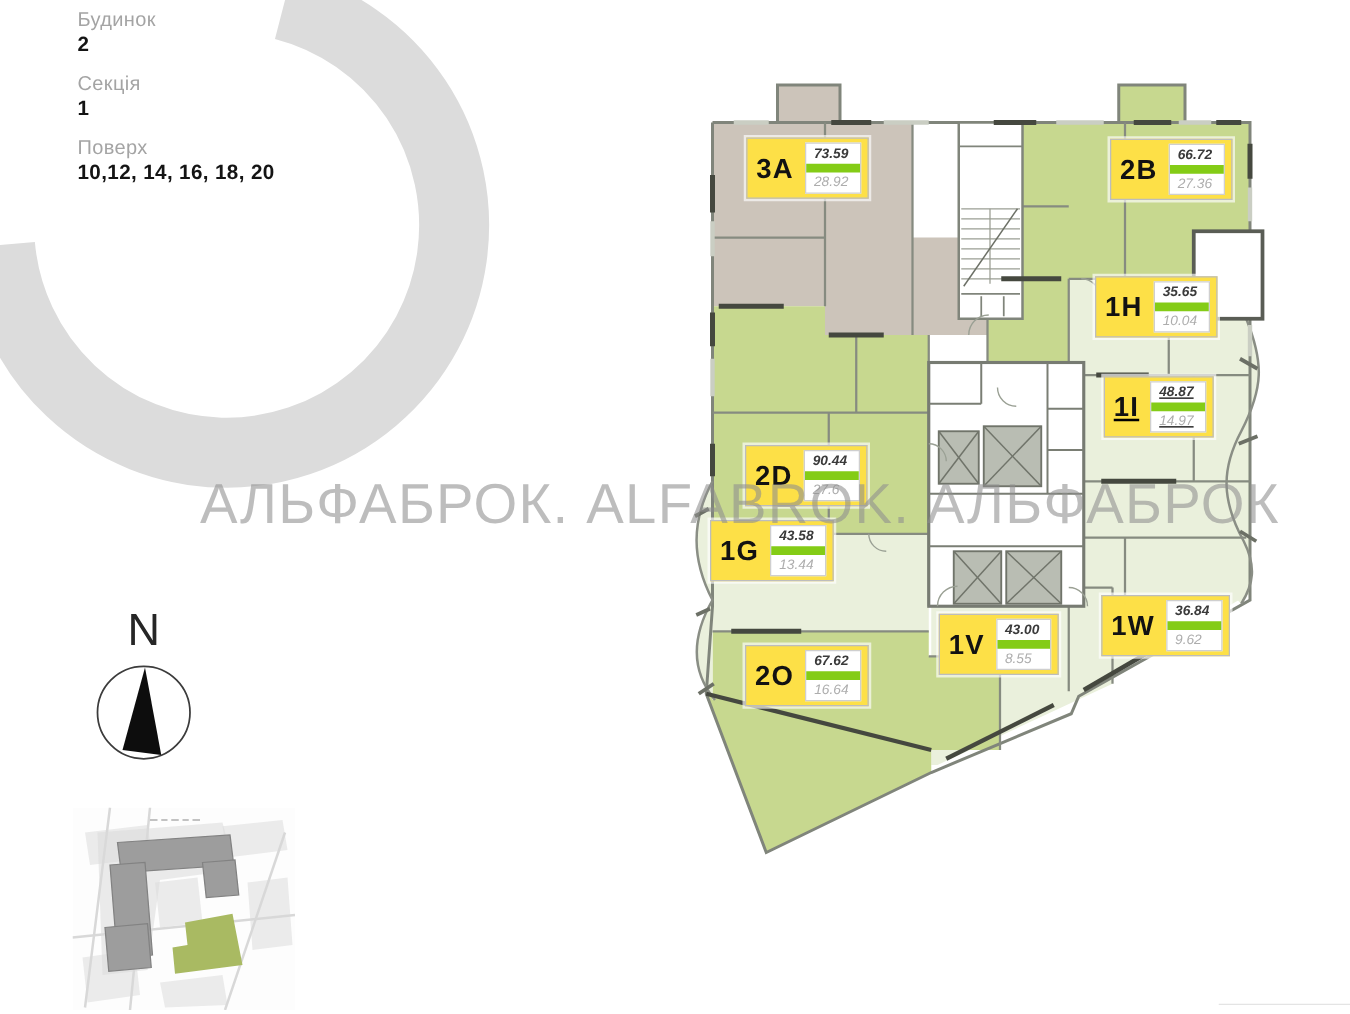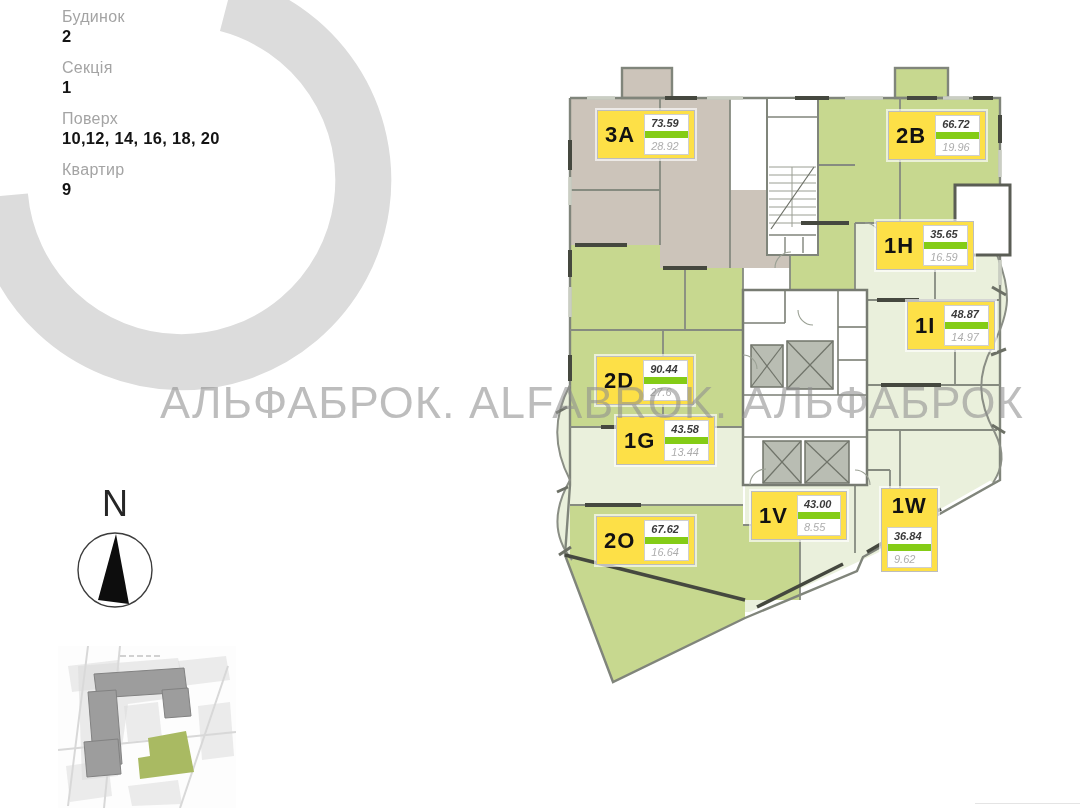--- a/index.html
+++ b/index.html
@@ -54,24 +54,20 @@
       <span class="legend-label">Будинок</span>
       <span class="legend-value">2</span>
     </div>
     <div class="legend-item">
       <span class="legend-label">Секція</span>
       <span class="legend-value">1</span>
     </div>
     <div class="legend-item">
       <span class="legend-label">Поверх</span>
       <span class="legend-value">10,12, 14, 16, 18, 20</span>
-    </div>
-    <div class="legend-item">
-      <span class="legend-label">Квартир</span>
-      <span class="legend-value">9</span>
     </div>
   </div>
 
   <svg class="plan-svg" width="475" height="640" viewBox="0 0 475 640">
     <g stroke="none">
       <rect class="fill-taupe" x="77" y="13" width="50" height="30"></rect>
       <rect class="fill-green" x="350" y="13" width="53" height="30"></rect>
       <polygon class="fill-taupe" points="25,43 185,43 185,135 245,135 245,213 115,213 115,190 25,190"></polygon>
       <polygon class="fill-green" points="245,43 455,43 455,168 310,168 310,255 245,255"></polygon>
       <polygon class="fill-green" points="25,190 115,190 115,213 198,213 198,372 25,372"></polygon>
@@ -276,65 +272,65 @@
       <span class="code">3A</span>
       <span class="nums">
         <span class="num-top">73.59</span>
         <span class="num-bot">28.92</span>
       </span>
     </div>
     <div class="badge" style="left: 888px; top: 111px;">
       <span class="code">2B</span>
       <span class="nums">
         <span class="num-top">66.72</span>
-        <span class="num-bot">19.96</span>
+        <span class="num-bot">27.36</span>
       </span>
     </div>
     <div class="badge" style="left: 876px; top: 221px;">
       <span class="code">1H</span>
       <span class="nums">
         <span class="num-top">35.65</span>
-        <span class="num-bot">16.59</span>
-      </span>
-    </div>
-    <div class="badge" style="left: 907px; top: 301px;">
+        <span class="num-bot">10.04</span>
+      </span>
+    </div>
+    <div class="badge" style="left: 883px; top: 301px; text-decoration: underline;">
       <span class="code">1I</span>
       <span class="nums">
         <span class="num-top">48.87</span>
         <span class="num-bot">14.97</span>
       </span>
     </div>
     <div class="badge" style="left: 596px; top: 356px;">
       <span class="code">2D</span>
       <span class="nums">
         <span class="num-top">90.44</span>
         <span class="num-bot">27.6</span>
       </span>
     </div>
-    <div class="badge" style="left: 616px; top: 416px;">
+    <div class="badge" style="left: 568px; top: 416px;">
       <span class="code">1G</span>
       <span class="nums">
         <span class="num-top">43.58</span>
         <span class="num-bot">13.44</span>
       </span>
     </div>
     <div class="badge" style="left: 596px; top: 516px;">
       <span class="code">2O</span>
       <span class="nums">
         <span class="num-top">67.62</span>
         <span class="num-bot">16.64</span>
       </span>
     </div>
     <div class="badge" style="left: 751px; top: 491px;">
       <span class="code">1V</span>
       <span class="nums">
         <span class="num-top">43.00</span>
         <span class="num-bot">8.55</span>
       </span>
     </div>
-    <div class="badge" style="left: 881px; top: 488px; flex-direction: column;">
+    <div class="badge" style="left: 881px; top: 476px;">
       <span class="code">1W</span>
       <span class="nums">
         <span class="num-top">36.84</span>
         <span class="num-bot">9.62</span>
       </span>
     </div>
   </div>
 
 </body></html>

